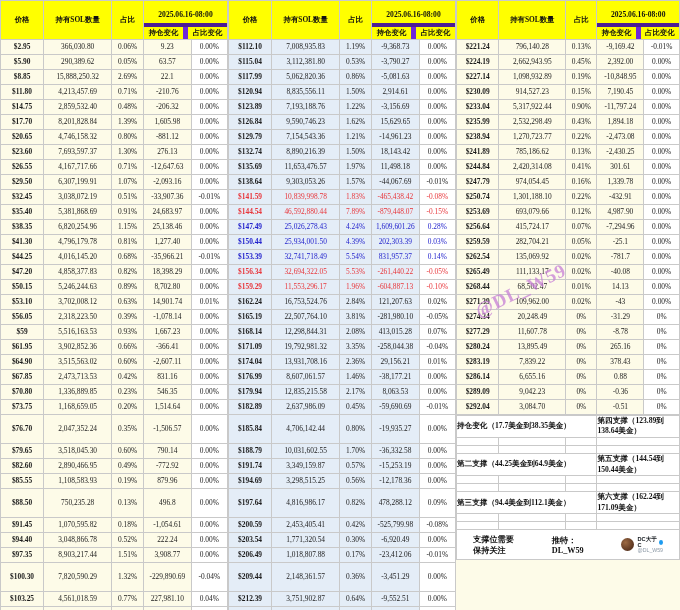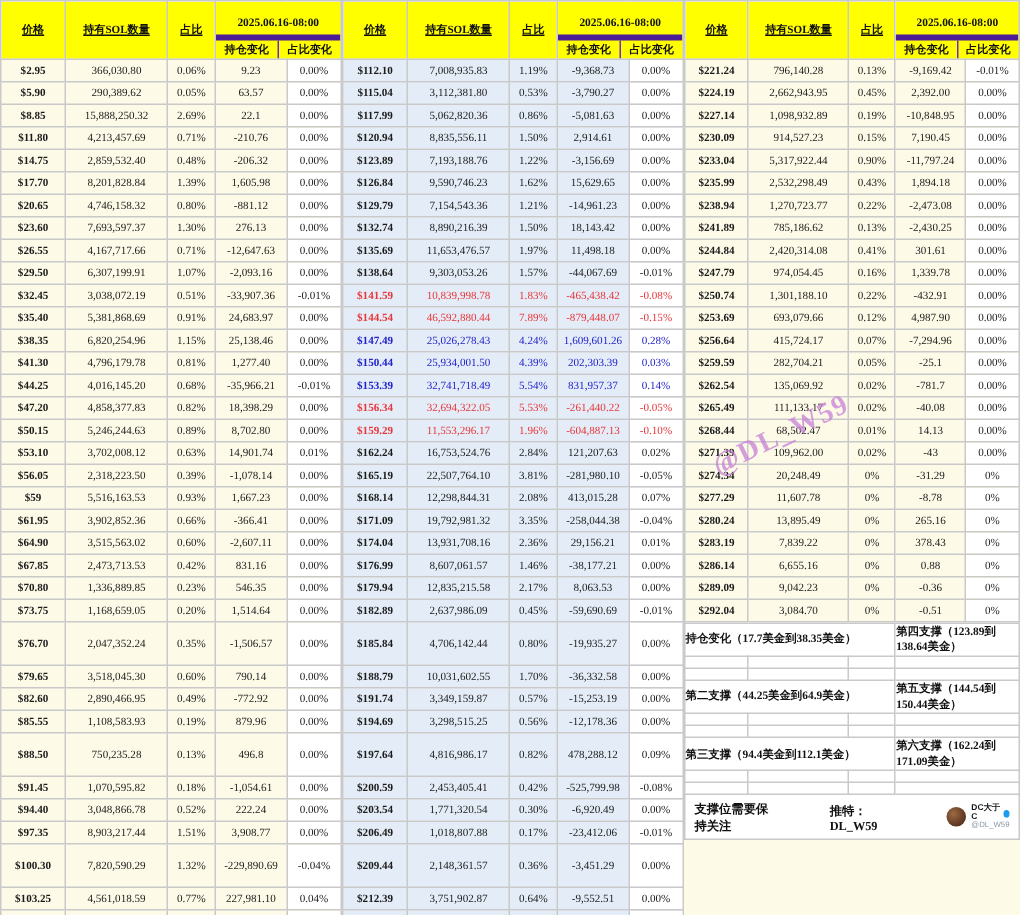--- a/index.html
+++ b/index.html
@@ -24,22 +24,22 @@
   .hdr td{background:#ffff00;font-weight:bold;font-size:8px;color:#111;}
   .hdr .hgroup{padding:0;vertical-align:top;}
   .hdr .hgroup .ttl{
     display:block;border-bottom:4px solid #4c1d95;
     font-weight:bold;font-size:7.6px;padding:10px 0 4px;
   }
   .hdr .hgroup .subrow{display:flex;}
   .hdr .hgroup .subrow span{
     flex:1;font-size:7.4px;font-weight:bold;padding:2px 0 2px;
   }
-  .hdr .hgroup .subrow span:first-child{border-right:1px solid #6d28d9;}
-  .hdr .hcell{height:36px;vertical-align:middle;text-decoration:underline;}
+  .hdr .hgroup .subrow span:first-child{border-right:5px solid #6d28d9;}
+  .hdr .hcell{height:36px;vertical-align:middle;}
   .hwrap{border:1.4px solid #111;}
 
   
   col.c-price{width:19%;}
   col.c-amt{width:30%;}
   col.c-pct{width:14%;}
   col.c-chg{width:21%;}
   col.c-pctchg{width:16%;}
 
   td.price{font-weight:bold;font-size:7.5px;}
@@ -56,21 +56,21 @@
   .suptbl td{border:1px solid #c9c9c9;font-size:7.6px;padding:0;background:#ffffff;}
   .supcell{
     text-align:left;font-weight:bold;padding:4px 5px;line-height:1.4;color:#111;
     font-size:7.8px;
   }
   .spacer td{height:7px;}
 
   .footer{
     display:flex;align-items:center;justify-content:space-between;
     border:1px solid #c9c9c9;border-top:none;background:#fff;
-    padding:6px 6px;height:30px;box-sizing:border-box;gap:36px;
+    padding:6px 16px;height:30px;box-sizing:border-box;gap:36px;
   }
   .footer .ftext{font-weight:bold;font-size:8.2px;color:#111;}
   .footer .fright{display:flex;align-items:center;gap:4px;}
   .avatar{
     width:13px;height:13px;border-radius:50%;
     background:radial-gradient(circle at 35% 35%,#9d6a43,#5a3520 70%);
     flex:none;
   }
   .handleblk{display:flex;flex-direction:column;line-height:1.1;}
   .handleblk .nm{font-size:5.6px;font-weight:bold;color:#0f1419;

